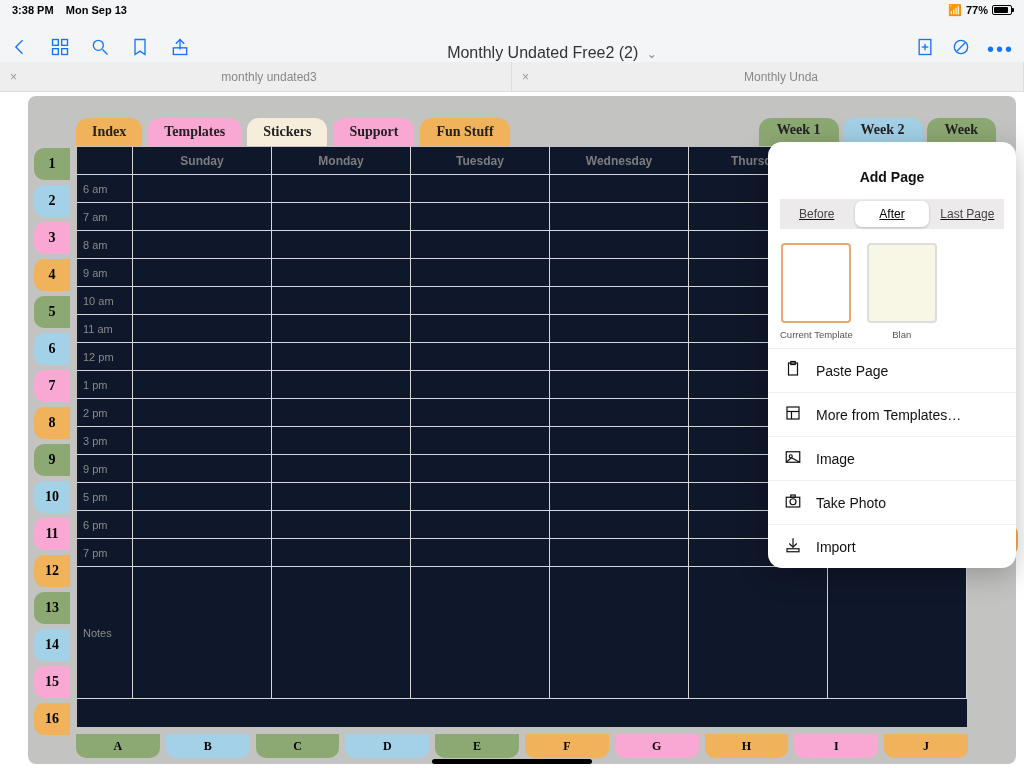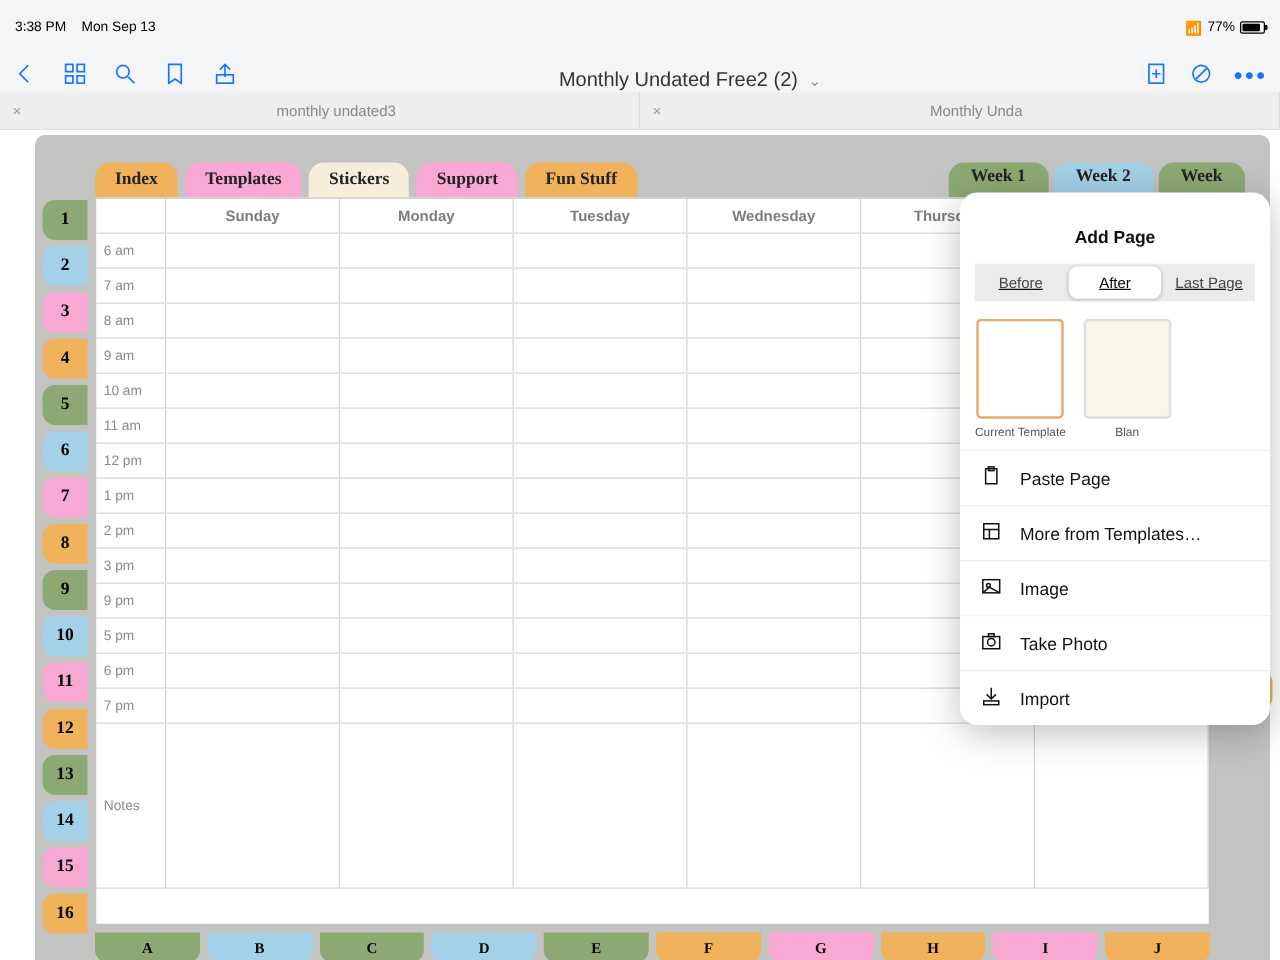--- a/index.html
+++ b/index.html
@@ -1,19 +1,19 @@
 <!DOCTYPE html>
 <html><head>
 <meta charset="utf-8">
 <style>
   * { box-sizing: border-box; margin: 0; padding: 0; }
   html, body { width: 1024px; height: 768px; overflow: hidden; font-family: -apple-system, "Helvetica Neue", Arial, sans-serif; background:#f4f5f7; }
 
   
-  .statusbar { height: 20px; display:flex; justify-content:space-between; align-items:center; font-size:11px; padding:0 12px; color:#000; font-weight:400; background:#f4f5f7;margin-top:12px;}
+  .statusbar { height: 20px; display:flex; justify-content:space-between; align-items:center; font-size:11px; padding:0 12px; color:#000; font-weight:700; background:#f4f5f7;}
   .statusbar .right { display:flex; align-items:center; gap:4px;}
   .battery { display:inline-block; width:20px; height:10px; border:1px solid #000; border-radius:2px; position:relative;}
   .battery::after{content:""; position:absolute; right:-3px; top:2px; width:2px; height:4px; background:#000; border-radius:0 1px 1px 0;}
   .battery-fill{ position:absolute; left:1px; top:1px; bottom:1px; width:75%; background:#000; border-radius:1px;}
 
   
   .toolbar { height:42px; display:flex; align-items:flex-end; padding:0 10px; color:#1574ff; font-size:18px; background:#f4f5f7; }
   .tool-left{display:flex; gap:20px; align-items:center; width:200px;}
   .tool-center{flex:1; text-align:center; color:#333; font-size:16px; font-weight:500;}
   .tool-right{display:flex; gap:16px; align-items:center; justify-content:flex-end; width:120px;}
@@ -45,21 +45,21 @@
   .side-tabs .ntab{width:36px; height:32px; border-radius:10px 0 0 10px; display:flex; align-items:center; justify-content:center; font-family:"Comic Sans MS",cursive; font-weight:700; font-size:14px;}
   
   .side-tabs-r{position:absolute; top:428px; right:-2px; display:flex; flex-direction:row; gap:5px;justify-content:flex-end;}
   .side-tabs-r .ntab{width:36px; height:32px; border-radius:0 10px 10px 0; display:flex; align-items:center; justify-content:center; font-family:"Comic Sans MS",cursive; font-weight:700; font-size:14px;}
 
   
   .bottom-tabs{position:absolute; bottom:6px; left:48px; right:48px; display:flex; gap:6px; height:24px;}
   .bottom-tabs .ltab{flex:1; border-radius:0 0 10px 10px; display:flex; align-items:center; justify-content:center; font-family:"Comic Sans MS",cursive; font-weight:700; font-size:12px;}
 
   
-  .sheet{position:absolute; left:48px; right:48px; top:50px; bottom:36px; background:#ffffff; border:1px solid #c3c4c2;}
+  .sheet{position:absolute; left:48px; right:48px; top:50px; bottom:36px; background:#0f172a; border:1px solid #c3c4c2;}
   .days{display:flex; height:28px; font-size:12px; color:#7d7d7d; font-weight:600; border-bottom:1px solid #d6d6d6;}
   .days .timecol{width:56px; border-right:1px solid #d6d6d6;}
   .days .day{flex:1; display:flex; align-items:center; justify-content:center; border-right:1px solid #d6d6d6;}
   .rows{}
   .row{display:flex; height:28px; border-bottom:1px solid #d6d6d6; font-size:11px; color:#8a8a8a;}
   .row .time{width:56px; padding-left:6px; display:flex; align-items:center; border-right:1px solid #d6d6d6;}
   .row .cell{flex:1; border-right:1px solid #d6d6d6;}
   .row.notes{height:132px;}
 
   

